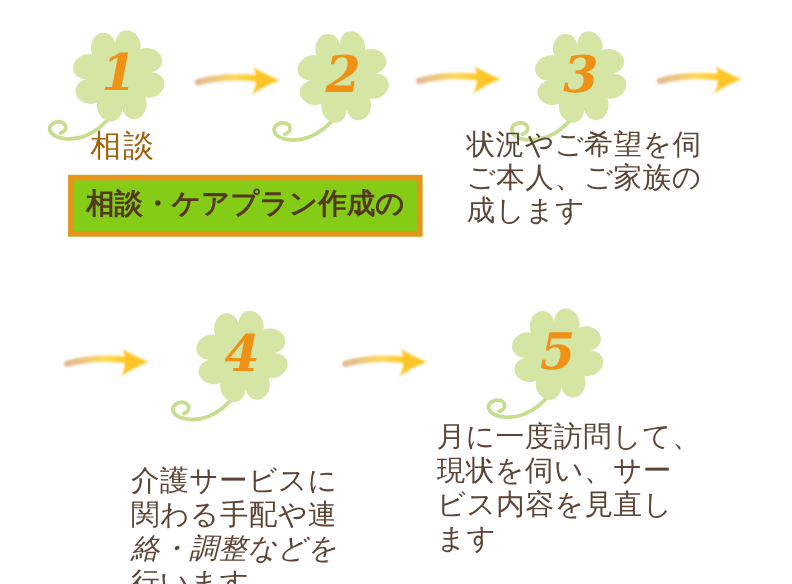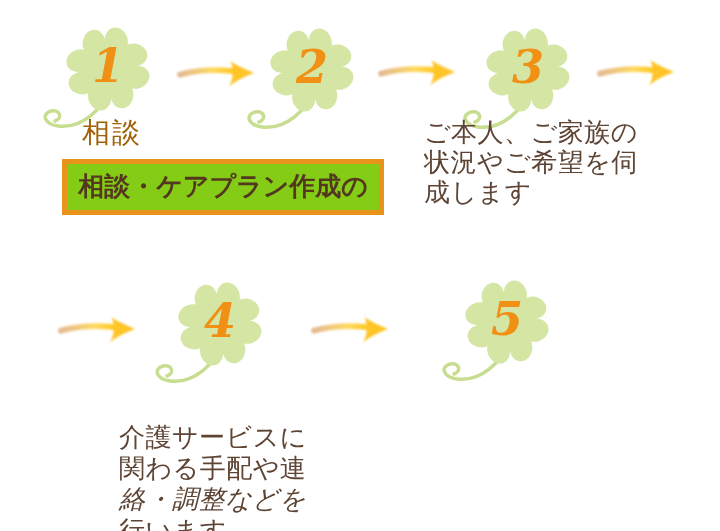--- a/index.html
+++ b/index.html
@@ -96,22 +96,22 @@
   </div>
 
   <svg class="arrow" style="left:595px; top:53px;" viewBox="0 0 100 44">
       <use href="#arrowShape"></use>
     </svg>
 
   <div class="step-label" style="left:82px; top:114px;">相談</div>
 
 
   <div class="desc" style="left:424px; top:117px;">
+    <div>状況やご希望を伺</div>
     <div>ご本人、ご家族の</div>
-    <div>状況やご希望を伺</div>
     <div>成します</div>
   </div>
 
   <div class="notice">
     <div>相談・ケアプラン作成の</div>
   </div>
 
   <svg class="arrow" style="left:56px; top:310px;" viewBox="0 0 100 44">
       <use href="#arrowShape"></use>
     </svg>
@@ -136,14 +136,20 @@
     <span class="step-num">5</span>
   </div>
 
   <div class="desc" style="left:119px; top:382px; line-height:31px;">
     <div style="height:31px;margin-top:40px;">介護サービスに</div>
     <div style="height:31px;">関わる手配や連</div>
     <div style="height:31px;font-style:italic;">絡・調整などを</div>
     <div style="height:31px;">行います</div>
   </div>
 
+  <div class="desc" style="left:397px; top:382px; line-height:31px;">
+    <div style="height:31px;">月に一度訪問して、</div>
+    <div style="height:31px;">現状を伺い、サー</div>
+    <div style="height:31px;">ビス内容を見直し</div>
+    <div style="height:31px;">ます</div>
+  </div>
 
 </div>
 
 </body></html>

